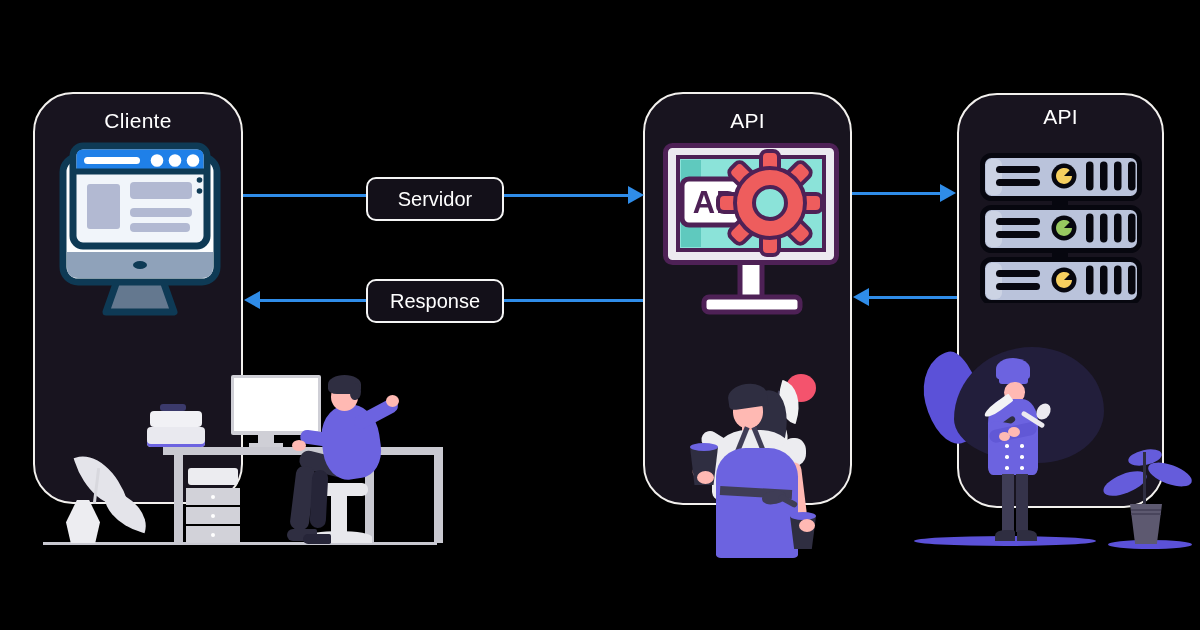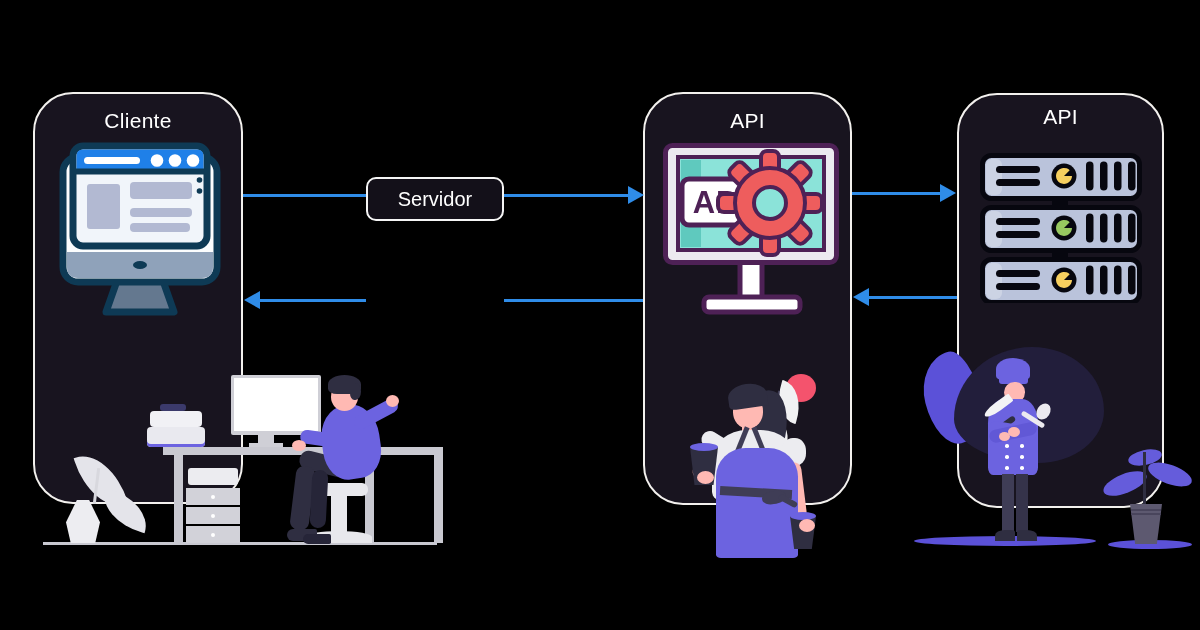--- a/index.html
+++ b/index.html
@@ -39,20 +39,23 @@
     <span>Servidor</span>
   </div>
   <div class="hline" style="left:504px;top:193.5px;width:126px;"></div>
   <div class="head-r" style="left:628px;top:186px;"></div>
   <div class="hline" style="left:852px;top:191.5px;width:88px;"></div>
   <div class="head-r" style="left:940px;top:184px;"></div>
 
   <div class="hline" style="left:869px;top:295.5px;width:88px;"></div>
   <div class="head-l" style="left:853px;top:288px;"></div>
   <div class="hline" style="left:504px;top:298.5px;width:139px;"></div>
+  <div class="label-box" style="left:366px;top:279px;">
+    <span>Response</span>
+  </div>
   <div class="hline" style="left:260px;top:298.5px;width:106px;"></div>
   <div class="head-l" style="left:244px;top:291px;"></div>
 
   <svg class="abs" style="left:56px;top:140px;" width="168" height="180" viewBox="0 0 168 180">
     <path d="M62 138 L106 138 L118 172 L50 172 Z" fill="#64788f" stroke="#0e3a55" stroke-width="7" stroke-linejoin="round"></path>
     <rect x="7" y="17" width="154" height="125" rx="15" fill="#fbfdfe" stroke="#0e3a55" stroke-width="7"></rect>
     <path d="M11 112 H157 V127 Q157 138 146 138 H22 Q11 138 11 127 Z" fill="#8fa2ba"></path>
     <ellipse cx="84" cy="125" rx="7" ry="4" fill="#0e3a55"></ellipse>
     <rect x="17" y="6" width="134" height="100" rx="10" fill="#f1f5fa" stroke="#0e3a55" stroke-width="7"></rect>
     <path d="M27 9.5 H141 Q147.5 9.5 147.5 16 V31 H20.5 V16 Q20.5 9.5 27 9.5 Z" fill="#1f80e8"></path>

